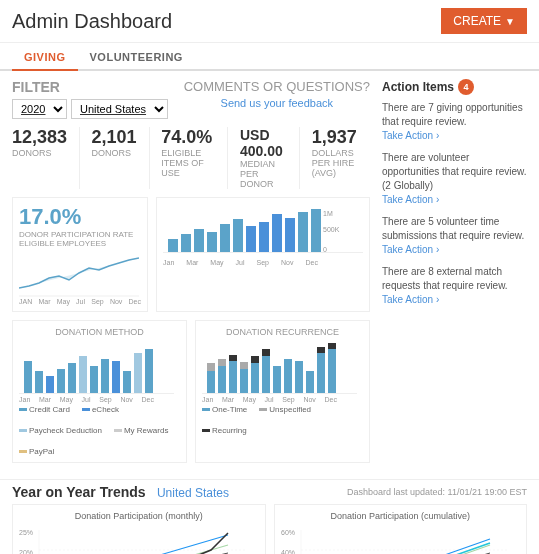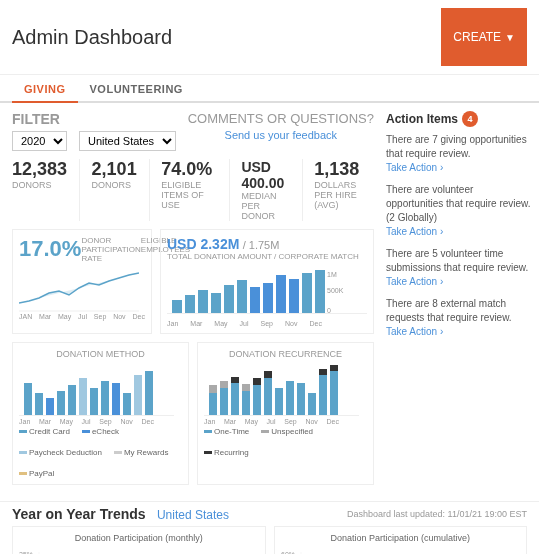--- a/index.html
+++ b/index.html
@@ -1,37 +1,37 @@
 <!DOCTYPE html>
 <html><head>
   <meta charset="utf-8">
   <style>
     * { box-sizing: border-box; margin: 0; padding: 0; }
     body { font-family: Arial, sans-serif; font-size: 12px; background: #fff; color: #333; width: 539px; }
     
     
     .header { display: flex; justify-content: space-between; align-items: center; padding: 8px 12px; border-bottom: 1px solid #eee; }
     .header-title { font-size: 20px; font-weight: 300; color: #333; }
-    .create-btn { background: #e05c2e; color: #fff; border: none; padding: 22px 12px; font-size: 12px; cursor: pointer; display: flex; align-items: center; gap: 4px; }
+    .create-btn { background: #e05c2e; color: #fff; border: none; padding: 6px 12px; font-size: 12px; cursor: pointer; display: flex; align-items: center; gap: 4px; }
     .create-btn .arrow { font-size: 10px; }
     
     
     .tabs { display: flex; border-bottom: 2px solid #ddd; padding: 0 12px; }
     .tab { padding: 8px 12px 6px; font-size: 11px; font-weight: bold; cursor: pointer; color: #666; text-transform: uppercase; letter-spacing: 0.5px; }
     .tab.active { border-bottom: 2px solid #e05c2e; margin-bottom: -2px; color: #e05c2e; }
     
     
     .main-content { display: flex; padding: 8px 12px; gap: 12px; }
     .left-panel { flex: 1; }
     .right-panel { width: 145px; flex-shrink: 0; }
     
     
     .filter-row { display: flex; align-items: flex-start; justify-content: space-between; margin-bottom: 8px; }
     .filter-label { font-size: 14px; font-weight: bold; color: #999; text-transform: uppercase; margin-bottom: 4px; }
-    .filter-selects { display: flex; gap: 12px; }
+    .filter-selects { display: flex; gap: 4px; text-decoration: underline; }
     .filter-select { border: 1px solid #ccc; padding: 2px 4px; font-size: 11px; background: #fff; }
     .feedback-section { text-align: center; }
     .feedback-label { font-size: 13px; color: #999; text-transform: uppercase; margin-bottom: 2px; }
     .feedback-link { color: #4a90d9; font-size: 11px; text-decoration: none; }
     
     
     .stats-row { display: flex; gap: 12px; margin-bottom: 8px; }
     .stat-box { display: flex; flex-direction: column; }
     .stat-value { font-size: 18px; font-weight: bold; color: #333; }
     .stat-label { font-size: 9px; color: #999; text-transform: uppercase; }
@@ -39,21 +39,21 @@
     
     
     .chart-row { display: flex; gap: 8px; margin-bottom: 8px; }
     .chart-box { border: 1px solid #eee; padding: 6px; flex: 1; position: relative; }
     .chart-box-wide { flex: 1.2; }
     .chart-title { font-size: 9px; color: #999; text-transform: uppercase; margin-bottom: 4px; text-align: center; }
     .chart-value-large { font-size: 14px; font-weight: bold; color: #4a90d9; }
     .chart-subtitle { font-size: 8px; color: #999; }
     
     
-    .mini-stat { display: flex; flex-direction: row; }
+    .mini-stat { display: flex; flex-direction: column; }
     .mini-stat-value { font-size: 22px; font-weight: bold; color: #5ba3c9; }
     .mini-stat-label { font-size: 8px; color: #999; text-transform: uppercase; }
     
     
     .action-items-title { font-size: 12px; font-weight: bold; margin-bottom: 6px; display: flex; align-items: center; gap: 4px; }
     .badge { background: #e05c2e; color: #fff; border-radius: 50%; width: 16px; height: 16px; display: inline-flex; align-items: center; justify-content: center; font-size: 9px; }
     .action-item { font-size: 10px; color: #555; margin-bottom: 8px; line-height: 1.4; }
     .action-link { color: #4a90d9; text-decoration: none; font-size: 10px; }
     
     
@@ -128,21 +128,21 @@
         <span class="stat-value">74.0%</span>
         <span class="stat-label">ELIGIBLE ITEMS OF USE</span>
       </div>
       <div class="stat-divider"></div>
       <div class="stat-box">
         <span class="stat-value" style="font-size:14px;">USD 400.00</span>
         <span class="stat-label">MEDIAN PER DONOR</span>
       </div>
       <div class="stat-divider"></div>
       <div class="stat-box">
-        <span class="stat-value">1,138</span>
+        <span class="stat-value">1,937</span>
         <span class="stat-label">DOLLARS PER HIRE (AVG)</span>
       </div>
     </div>
 
     <div class="chart-row">
 
       <div class="chart-box" style="max-width:140px;">
         <div class="mini-stat">
           <span class="mini-stat-value">17.0%</span>
           <span class="mini-stat-label">DONOR PARTICIPATION RATE</span>
@@ -158,25 +158,20 @@
             <span>Mar</span>
             <span>May</span>
             <span>Jul</span>
             <span>Sep</span>
             <span>Nov</span>
             <span>Dec</span>
         </div>
       </div>
 
       <div class="chart-box chart-box-wide">
-        <div style="margin-bottom:4px;">
-          <span class="chart-value-large">USD 2.32M</span>
-          <span style="font-size:11px;color:#999;">/ 1.75M</span>
-          <div class="chart-subtitle">TOTAL DONATION AMOUNT / CORPORATE MATCH</div>
-        </div>
 
         <svg width="200" height="55">
           <rect x="0" y="48" width="200" height="0.5" fill="#ddd"></rect>
 
           <rect x="5" y="35" width="10" height="13" fill="#5ba3c9"></rect>
           <rect x="18" y="30" width="10" height="18" fill="#5ba3c9"></rect>
           <rect x="31" y="25" width="10" height="23" fill="#5ba3c9"></rect>
           <rect x="44" y="28" width="10" height="20" fill="#5ba3c9"></rect>
           <rect x="57" y="20" width="10" height="28" fill="#5ba3c9"></rect>
           <rect x="70" y="15" width="10" height="33" fill="#5ba3c9"></rect>

